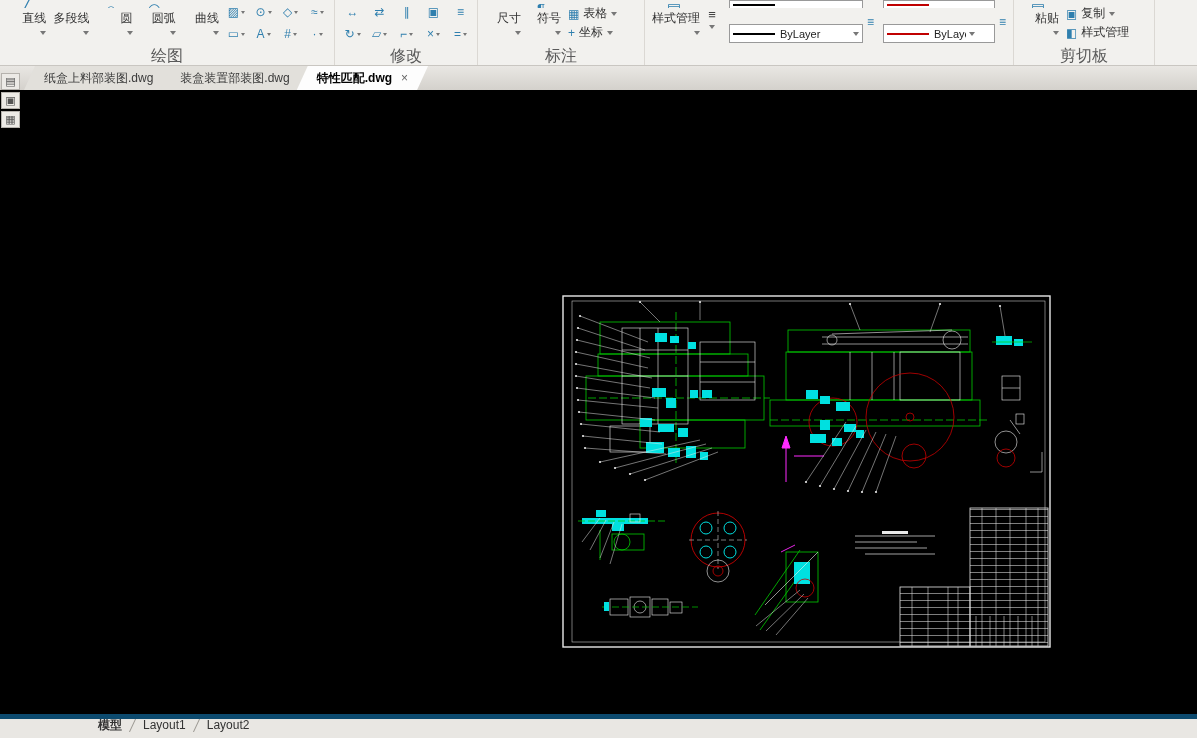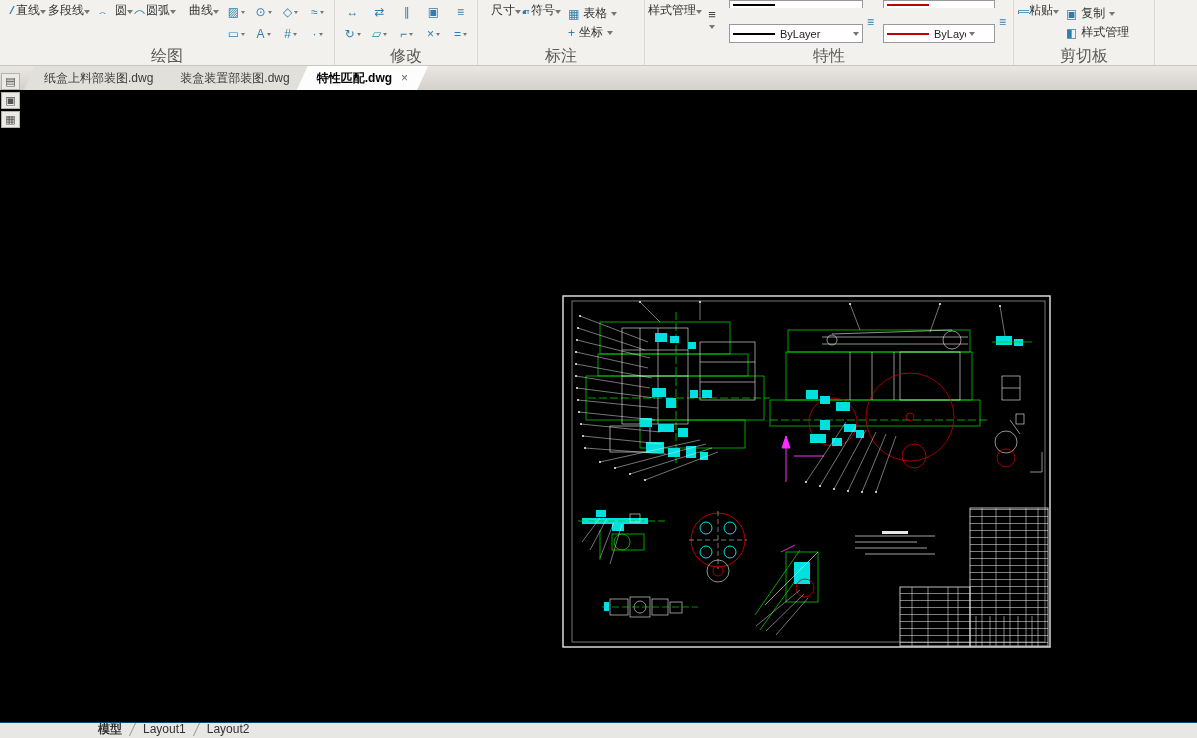--- a/index.html
+++ b/index.html
@@ -5,21 +5,21 @@
   *{box-sizing:border-box;margin:0;padding:0}
   html,body{width:1197px;height:738px;overflow:hidden;background:#000;
     font-family:"Liberation Sans","DejaVu Sans",sans-serif}
   .app{position:relative;width:1197px;height:738px;display:flex;flex-direction:column}
 
   
   .ribbon{height:66px;background:#f2f1ee;border-bottom:1px solid #c9c6c1;display:flex;flex:0 0 auto}
   .panel{display:flex;flex-direction:column;border-right:1px solid #dbd8d3;height:100%}
   .panel-body{flex:1;display:flex;align-items:flex-start;padding:0 3px}
   .panel-label{height:17px;font-size:16px;color:#5a5a5a;text-align:center;line-height:15px}
-  .bigbtn{width:44px;display:flex;align-items:center;cursor:default}
+  .bigbtn{width:44px;display:flex;flex-direction:column;align-items:flex-end;cursor:default}
   .sliver{height:8px;width:100%;overflow:hidden;text-align:center}
   .sliver span{display:inline-block;margin-top:-11px;font-size:15px;color:#2f7fae;line-height:18px}
   .biglabel{font-size:12px;color:#333;white-space:nowrap;margin-top:2px}
   .dn{width:0;height:0;border-left:3px solid transparent;border-right:3px solid transparent;
       border-top:4px solid #777;margin-top:4px}
   .grid{display:grid;grid-template-rows:22px 22px;grid-auto-flow:column;margin-left:4px;margin-top:1px}
   .cell{width:27px;height:22px;display:flex;align-items:center;justify-content:center;gap:2px}
   .cell .g{font-size:12px;color:#2f7fae;line-height:12px}
   .cell .dn{margin-top:0;border-left-width:2px;border-right-width:2px;border-top-width:3px}
   .stackcol{display:flex;flex-direction:column;padding-top:4px;margin-left:3px}
@@ -53,21 +53,21 @@
   .closex{margin-left:9px;color:#666;font-weight:normal;font-size:12px}
 
   
   .canvas{position:relative;flex:1;background:#000;overflow:hidden}
   .canvas svg{position:absolute;left:0;top:0}
   .sidetools{position:absolute;left:1px;top:73px;display:flex;flex-direction:column;gap:2px;z-index:6}
   .sbtn{width:19px;height:17px;background:#eceae6;border:1px solid #b5b2ad;font-size:11px;
         color:#555;display:flex;align-items:center;justify-content:center}
 
   
-  .statusbar{height:16px;background:#e9e7e3;border-top:1px solid #0c4a6e;display:flex;
+  .statusbar{height:24px;background:#e9e7e3;border-top:5px solid #0c4a6e;display:flex;
              align-items:flex-start;padding-left:88px;font-size:12px;color:#333;overflow:hidden;flex:0 0 auto}
   .ltab{padding:0 10px;line-height:13px;white-space:nowrap}
   .ltab.model{font-weight:bold}
   .lsep{width:1px;background:#98958f;height:13px;transform:skewX(-25deg)}
 </style>
 </head>
 <body>
 
 <div class="app">
 
@@ -240,21 +240,20 @@
           <div class="combo red narrow">
             <span class="lp"></span>
             <span class="val">ByLayer</span>
             <span class="dn"></span>
           </div>
         </div>
         <div class="mini">
             <span>≡</span>
           </div>
       </div>
-      <div class="panel-label">特性</div>
     </div>
 
     <div class="panel" style="width:141px">
       <div class="panel-body">
         <div class="bigbtn" style="width:42px">
           <span class="sliver"><span>▤</span></span>
           <span class="biglabel">粘贴</span>
           <span class="dn"></span>
         </div>
         <div class="stackcol">

